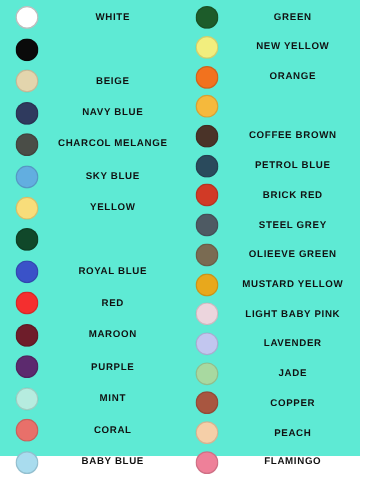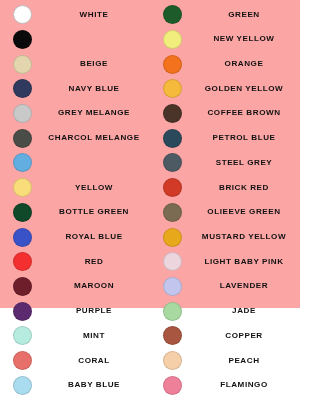--- a/index.html
+++ b/index.html
@@ -8,24 +8,24 @@
     background: #ffffff;
   }
   body {
     width: 300px;
     height: 400px;
     overflow: hidden;
     font-family: "Liberation Sans", sans-serif;
   }
   #swatch-chart {
     width: 300px;
-    height: 308px;
+    height: 380px;
     display: flex;
     flex-direction: row;
-    background: #fca5a5;
+    background: #5eead4;
     box-sizing: border-box;
     padding: 3px 0 3px 0;
   }
   .swatch-column {
     width: 150px;
     height: 394px;
     display: flex;
     flex-direction: column;
     justify-content: space-between;
     box-sizing: border-box;
@@ -87,46 +87,40 @@
         <div class="swatch-label">BEIGE</div>
       </div>
       <div class="swatch-row">
         <div class="swatch-dot-cell">
           <div class="swatch-dot" style="background: rgb(47, 58, 94);"></div>
         </div>
         <div class="swatch-label">NAVY BLUE</div>
       </div>
       <div class="swatch-row">
         <div class="swatch-dot-cell">
-          <div class="swatch-dot" style="background: rgb(201, 201, 201);"></div>
-        </div>
-        <div class="swatch-label">GREY MELANGE</div>
-      </div>
-      <div class="swatch-row">
-        <div class="swatch-dot-cell">
           <div class="swatch-dot" style="background: rgb(74, 77, 71);"></div>
         </div>
         <div class="swatch-label">CHARCOL MELANGE</div>
       </div>
       <div class="swatch-row">
         <div class="swatch-dot-cell">
           <div class="swatch-dot" style="background: rgb(98, 174, 224);"></div>
         </div>
+        <div class="swatch-label">SKY BLUE</div>
       </div>
       <div class="swatch-row">
         <div class="swatch-dot-cell">
           <div class="swatch-dot" style="background: rgb(248, 221, 122);"></div>
         </div>
         <div class="swatch-label">YELLOW</div>
       </div>
       <div class="swatch-row">
         <div class="swatch-dot-cell">
           <div class="swatch-dot" style="background: rgb(16, 72, 42);"></div>
         </div>
-        <div class="swatch-label">BOTTLE GREEN</div>
       </div>
       <div class="swatch-row">
         <div class="swatch-dot-cell">
           <div class="swatch-dot" style="background: rgb(58, 82, 200);"></div>
         </div>
         <div class="swatch-label">ROYAL BLUE</div>
       </div>
       <div class="swatch-row">
         <div class="swatch-dot-cell">
           <div class="swatch-dot" style="background: rgb(244, 47, 47);"></div>
@@ -180,45 +174,44 @@
       <div class="swatch-row">
         <div class="swatch-dot-cell">
           <div class="swatch-dot" style="background: rgb(242, 114, 30);"></div>
         </div>
         <div class="swatch-label">ORANGE</div>
       </div>
       <div class="swatch-row">
         <div class="swatch-dot-cell">
           <div class="swatch-dot" style="background: rgb(245, 185, 60);"></div>
         </div>
-        <div class="swatch-label">GOLDEN YELLOW</div>
       </div>
       <div class="swatch-row">
         <div class="swatch-dot-cell">
           <div class="swatch-dot" style="background: rgb(74, 51, 40);"></div>
         </div>
         <div class="swatch-label">COFFEE BROWN</div>
       </div>
       <div class="swatch-row">
         <div class="swatch-dot-cell">
           <div class="swatch-dot" style="background: rgb(42, 74, 92);"></div>
         </div>
         <div class="swatch-label">PETROL BLUE</div>
       </div>
       <div class="swatch-row">
         <div class="swatch-dot-cell">
+          <div class="swatch-dot" style="background: rgb(209, 58, 38);"></div>
+        </div>
+        <div class="swatch-label">BRICK RED</div>
+      </div>
+      <div class="swatch-row">
+        <div class="swatch-dot-cell">
           <div class="swatch-dot" style="background: rgb(78, 90, 99);"></div>
         </div>
         <div class="swatch-label">STEEL GREY</div>
-      </div>
-      <div class="swatch-row">
-        <div class="swatch-dot-cell">
-          <div class="swatch-dot" style="background: rgb(209, 58, 38);"></div>
-        </div>
-        <div class="swatch-label">BRICK RED</div>
       </div>
       <div class="swatch-row">
         <div class="swatch-dot-cell">
           <div class="swatch-dot" style="background: rgb(122, 107, 82);"></div>
         </div>
         <div class="swatch-label">OLIEEVE GREEN</div>
       </div>
       <div class="swatch-row">
         <div class="swatch-dot-cell">
           <div class="swatch-dot" style="background: rgb(232, 168, 28);"></div>

